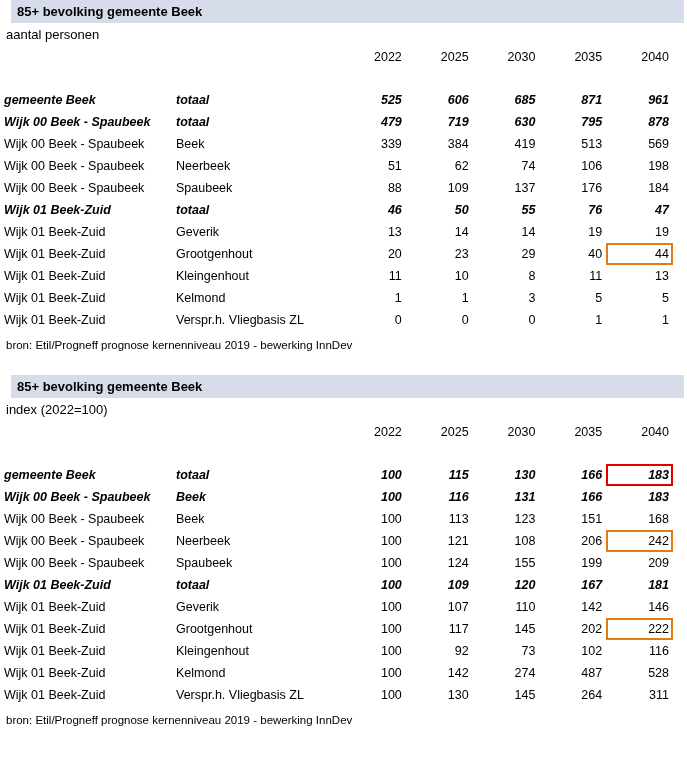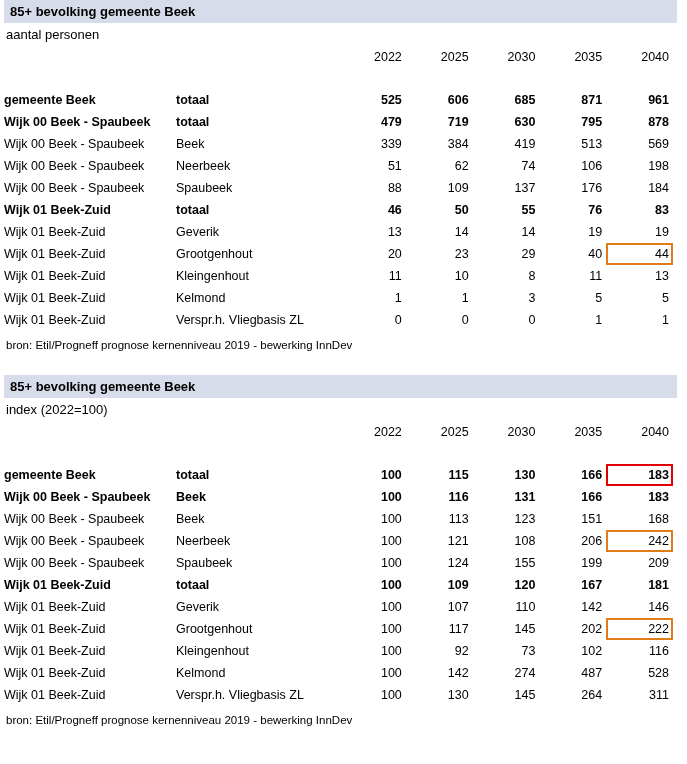--- a/index.html
+++ b/index.html
@@ -25,21 +25,21 @@
     width: 687px;
     box-sizing: border-box;
   }
   .title-bar {
     background: #d6dce9;
     font-weight: bold;
     font-size: 13px;
     padding: 4px 6px 4px 6px;
     box-sizing: border-box;
     width: 673px;
-    margin-left: 4px;
+    margin-left: 11px;
   }
   .subtitle {
     padding: 4px 6px 2px 6px;
     font-size: 13px;
   }
   table.data {
     border-collapse: collapse;
     width: 673px;
     table-layout: fixed;
     margin-top: 2px;
@@ -58,20 +58,21 @@
   table.data th.year, table.data td.num {
     text-align: right;
   }
   table.data th.year {
     font-weight: normal;
     padding-bottom: 2px;
   }
   table.data tr.bold td,
   table.data tr.bold th {
     font-weight: bold;
+    font-style: italic;
   }
   td.left { text-align: left; }
   .header-gap td { height: 14px; line-height: 14px; padding: 0; }
   .source {
     padding: 8px 6px 0 6px;
     font-size: 11.5px;
   }
   .box-orange {
     outline: 2px solid #e07b18;
     outline-offset: -2px;
@@ -162,21 +163,21 @@
               <td class="num">176</td>
               <td class="num">184</td>
             </tr>
             <tr class="bold">
               <td class="left">Wijk 01 Beek-Zuid</td>
               <td class="left">totaal</td>
               <td class="num">46</td>
               <td class="num">50</td>
               <td class="num">55</td>
               <td class="num">76</td>
-              <td class="num">83</td>
+              <td class="num">47</td>
             </tr>
             <tr>
               <td class="left">Wijk 01 Beek-Zuid</td>
               <td class="left">Geverik</td>
               <td class="num">13</td>
               <td class="num">14</td>
               <td class="num">14</td>
               <td class="num">19</td>
               <td class="num">19</td>
             </tr>

